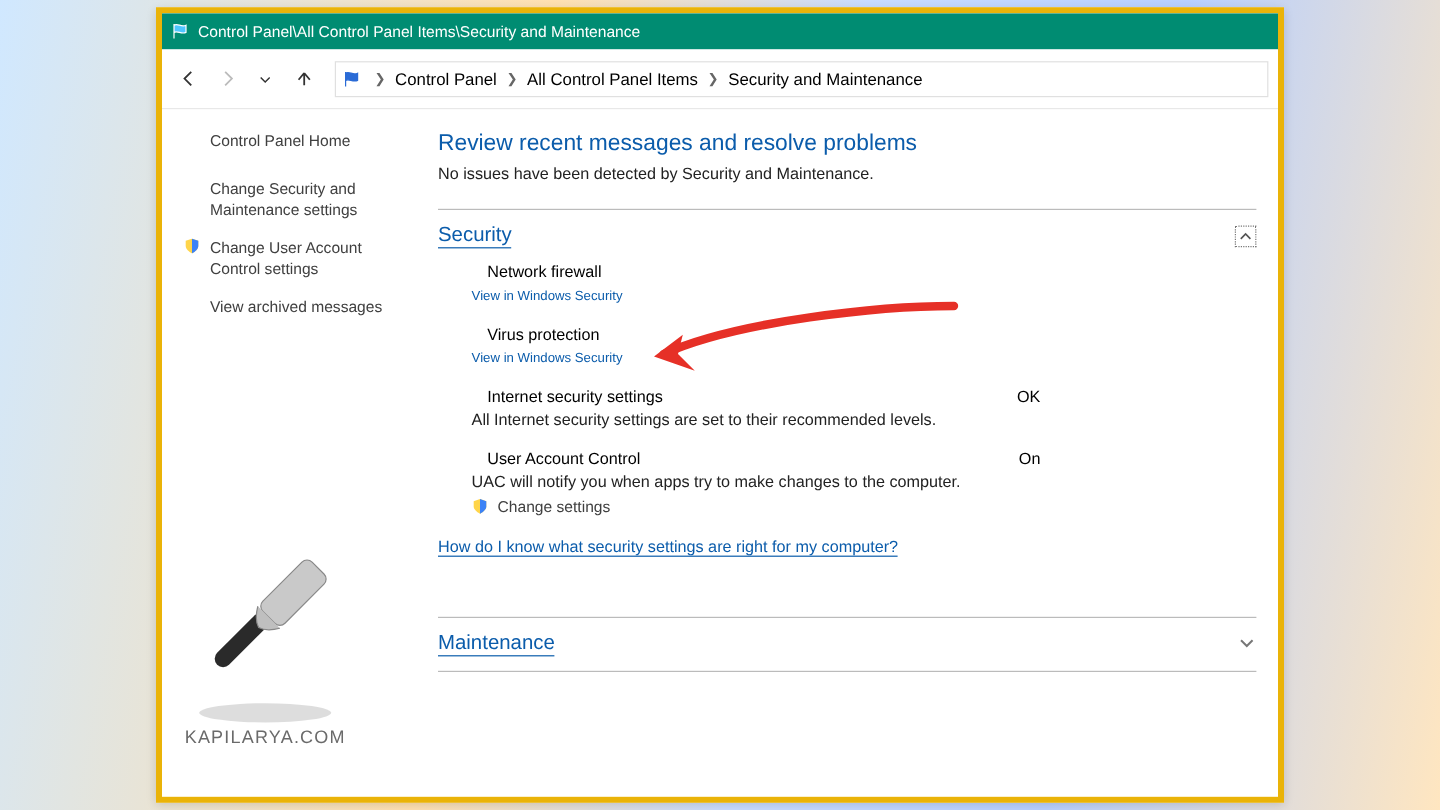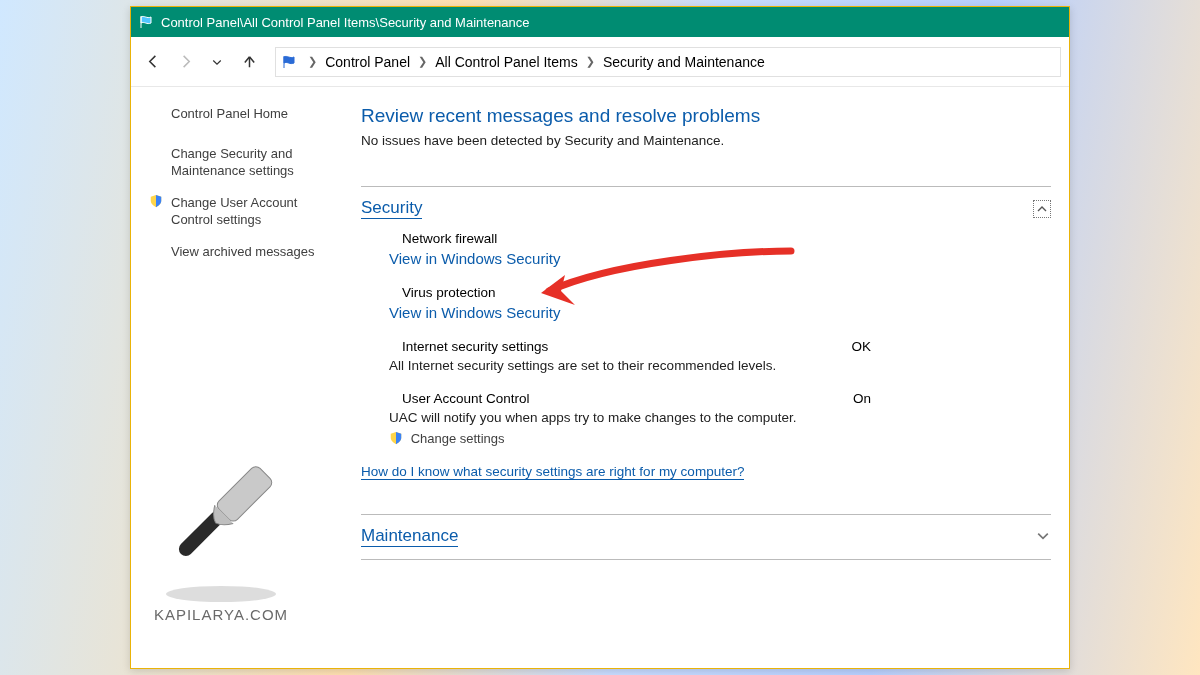--- a/index.html
+++ b/index.html
@@ -13,21 +13,21 @@
     overflow: hidden;
     position: relative;
   }
   .window {
     position: absolute;
     left: 130px;
     top: 6px;
     width: 940px;
     height: 663px;
     background: #fff;
-    border: 1px solid #eab308;
+    border: 5px solid #eab308;
     box-shadow: 0 2px 8px rgba(0,0,0,0.15);
     overflow: hidden;
   }
   .titlebar {
     height: 30px;
     background: #008c72;
     color: #fff;
     display: flex;
     align-items: center;
     padding: 0 8px;
@@ -98,21 +98,21 @@
   }
   .page-title {
     color: #0b5cab;
     font-size: 19px;
     font-weight: 400;
     margin-bottom: 6px;
   }
   .sub-text {
     color: #222;
     font-size: 13.5px;
-    margin-bottom: 38px;
+    margin-bottom: 22px;
   }
   .section {
     border-top: 1px solid #bbb;
   }
   .section-head {
     display: flex;
     align-items: center;
     justify-content: space-between;
     height: 44px;
     cursor: pointer;
@@ -129,31 +129,31 @@
     width: 18px; height: 18px;
     border: 1px dotted #777;
     display:flex;align-items:center;justify-content:center;
     font-size:11px;color:#555;
   }
   .sec-body { padding: 0 0 18px 0; }
   .item-block { margin-bottom: 18px; }
   .item-row { display:flex; justify-content:space-between; font-size:13.5px; margin-bottom:4px;}
   .item-label { color:#000;margin-left:41px; }
   .item-status { color:#000; padding-right: 180px; }
-  .item-link { color:#0b5cab; cursor:pointer; margin-left:28px; font-size:15px;}
+  .item-link { color:#0b5cab; cursor:pointer; margin-left:28px; font-size:11px;}
   .item-desc { color:#222; margin-left:28px; font-size:13.5px; }
   .shield {
     display:inline-block; width:14px; height:14px; vertical-align: -2px; margin-right:4px;
   }
   .help-link {
     color:#0b5cab;
     border-bottom:1px solid #0b5cab;
     cursor:pointer;
     font-size:13.5px;
-    margin-bottom: 16px;
+    margin-bottom: 32px;
     display:inline-block;
   }
   .footer-text { font-size:13.5px; margin-top:14px;}
   .watermark {
     position:absolute;
     left: 146px;
     bottom: 52px;
     text-align:center;
     color:#6a6a6a;
     font-size:15px;

